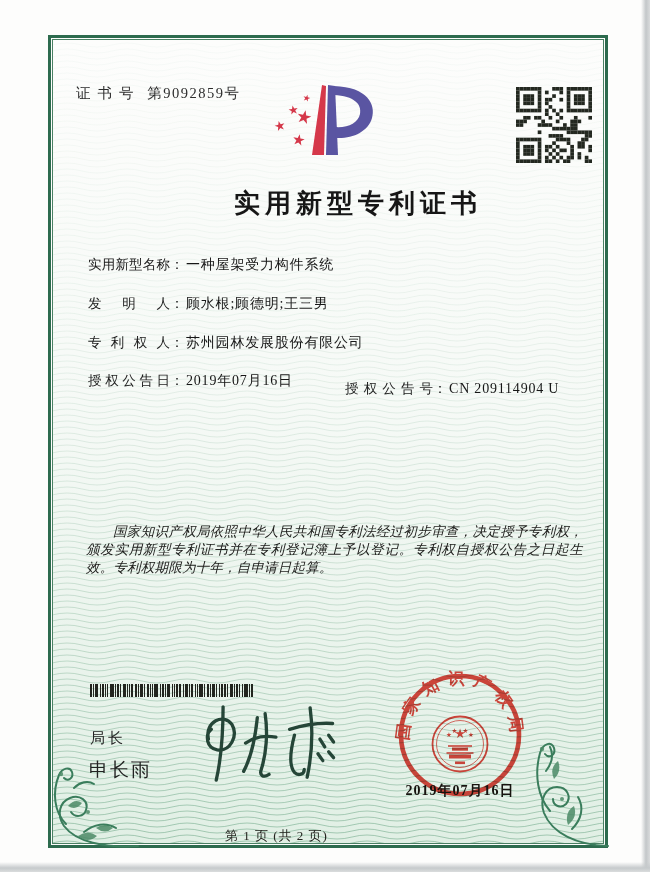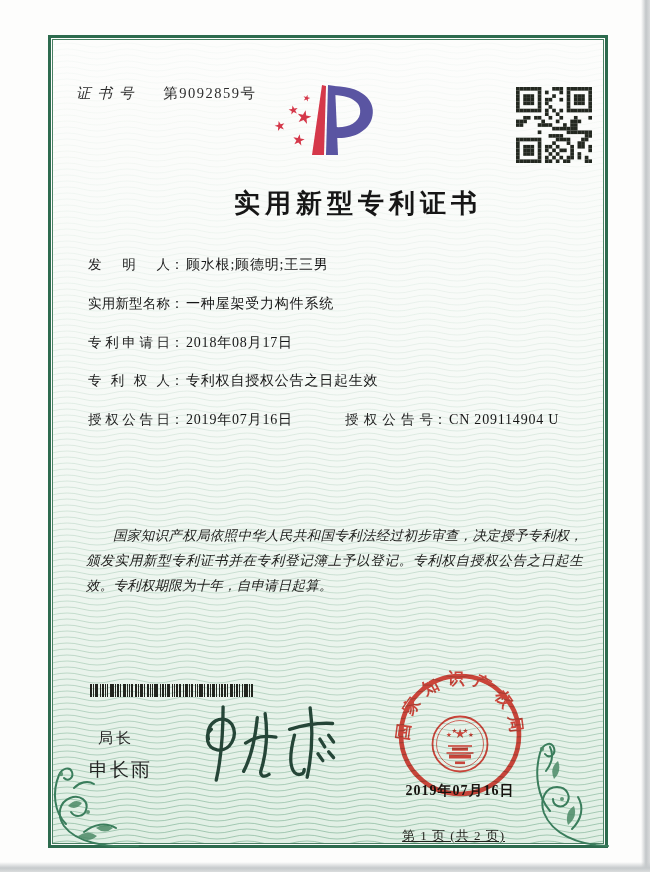--- a/index.html
+++ b/index.html
@@ -16,50 +16,50 @@
   
   .frame{position:absolute;left:48px;top:35px;width:560px;height:813px;
     border:3px solid #2d6b4e;box-sizing:border-box;}
   .frame-inner{position:absolute;inset:1px;border:1px solid #498063;}
   
   .tint{position:absolute;left:52px;top:39px;width:552px;height:805px;
     background:linear-gradient(180deg,rgba(234,243,236,0) 0%,rgba(225,239,229,0.25) 45%,rgba(206,230,213,0.6) 100%);}
   .guilloche{position:absolute;left:52px;top:39px;width:552px;height:805px;}
   
   .cert-no{position:absolute;left:76px;top:84px;font-size:14.5px;color:#2c2c2c;}
-  .cert-no .lbl{letter-spacing:7px;font-style:italic;}
-  .cert-no .val{margin-left:19px;letter-spacing:1.5px;}
+  .cert-no .lbl{letter-spacing:7px;}
+  .cert-no .val{margin-left:3px;letter-spacing:1.5px;}
   .logo{position:absolute;left:272px;top:83px;width:112px;height:95px;}
   .qr{position:absolute;left:516px;top:87px;width:76px;height:76px;}
   .title{position:absolute;left:48px;top:186px;width:620px;text-align:center;
     font-size:26px;font-weight:700;letter-spacing:5px;color:#161616;}
   
   .fields{position:absolute;left:88px;top:256px;width:500px;}
   .frow{height:38.8px;position:relative;font-size:14px;white-space:nowrap;}
   .flabel{display:inline-block;width:82px;font-size:13.5px;color:#1c1c1c;
     text-align:justify;text-align-last:justify;vertical-align:top;}
   .fcolon{display:inline-block;width:16px;}
   .fvalue{letter-spacing:0.8px;color:#161616;}
-  .grp2{position:absolute;left:257px;top:0;}
+  .grp2{position:absolute;left:257px;top:8px;}
   .grp2 .flabel{width:88px;}
   
   .bodytext{position:absolute;left:86px;top:523px;width:497px;
-    font-size:13.5px;line-height:25px;letter-spacing:0.2px;color:#20201e;
+    font-size:13.5px;line-height:18px;letter-spacing:0.2px;color:#20201e;
     font-style:italic;text-align:justify;}
   .bodytext p{margin:0;text-indent:2em;}
   
   .barcode{position:absolute;left:90px;top:684px;width:166px;height:13px;}
-  .commissioner-label{position:absolute;left:90px;top:729px;font-size:15px;letter-spacing:3px;color:#222;margin-left:8px;}
+  .commissioner-label{position:absolute;left:90px;top:729px;font-size:15px;letter-spacing:3px;color:#222;}
   .commissioner-name{position:absolute;left:89px;top:757px;font-size:19px;letter-spacing:2px;color:#222;}
   .signature{position:absolute;left:192px;top:700px;width:158px;height:88px;}
   .seal{position:absolute;left:394px;top:669px;width:132px;height:132px;mix-blend-mode:multiply;opacity:0.93;}
   .seal-date{position:absolute;left:392px;top:782px;width:136px;text-align:center;z-index:5;
     font-size:14px;font-weight:700;letter-spacing:1px;color:#17130f;}
-  .footer{position:absolute;left:48px;top:827px;width:457px;text-align:right;
-    font-size:13px;letter-spacing:1px;color:#24241f;text-decoration:underline;}
+  .footer{position:absolute;left:48px;top:827px;width:457px;text-align:center;
+    font-size:13px;letter-spacing:1px;color:#24241f;}
   .orn{position:absolute;}
   .orn-bl{left:44px;top:762px;width:96px;height:88px;}
   .orn-br{left:528px;top:733px;width:84px;height:117px;transform:scaleX(-1);}
 </style>
 </head>
 <body>
 
 <div class="page">
 
   <div class="tint"></div>
@@ -428,30 +428,27 @@
         <rect x="50.67" y="72.38" width="3.67" height="3.67"></rect>
         <rect x="68.76" y="72.38" width="3.67" height="3.67"></rect>
         <rect x="72.38" y="72.38" width="3.67" height="3.67"></rect>
       </g>
     </svg>
 
   <div class="title">实用新型专利证书</div>
 
   <div class="fields">
     <div class="frow">
+      <span class="flabel">实用新型名称</span><span class="fcolon">：</span><span class="fvalue">一种屋架受力构件系统</span>
+    </div>
+    <div class="frow">
       <span class="flabel">发明人</span><span class="fcolon">：</span><span class="fvalue">顾水根;顾德明;王三男</span>
     </div>
     <div class="frow">
-      <span class="flabel">实用新型名称</span><span class="fcolon">：</span><span class="fvalue">一种屋架受力构件系统</span>
-    </div>
-    <div class="frow">
-      <span class="flabel">专利申请日</span><span class="fcolon">：</span><span class="fvalue">2018年08月17日</span>
-    </div>
-    <div class="frow">
-      <span class="flabel">专利权人</span><span class="fcolon">：</span><span class="fvalue">专利权自授权公告之日起生效</span>
+      <span class="flabel">专利权人</span><span class="fcolon">：</span><span class="fvalue">苏州园林发展股份有限公司</span>
     </div>
     <div class="frow">
       <span class="flabel">授权公告日</span><span class="fcolon">：</span><span class="fvalue">2019年07月16日</span>
       <span class="grp2">
         <span class="flabel">授权公告号</span><span class="fcolon">：</span><span class="fvalue">CN 209114904 U</span>
       </span>
     </div>
   </div>
 
   <div class="bodytext">

